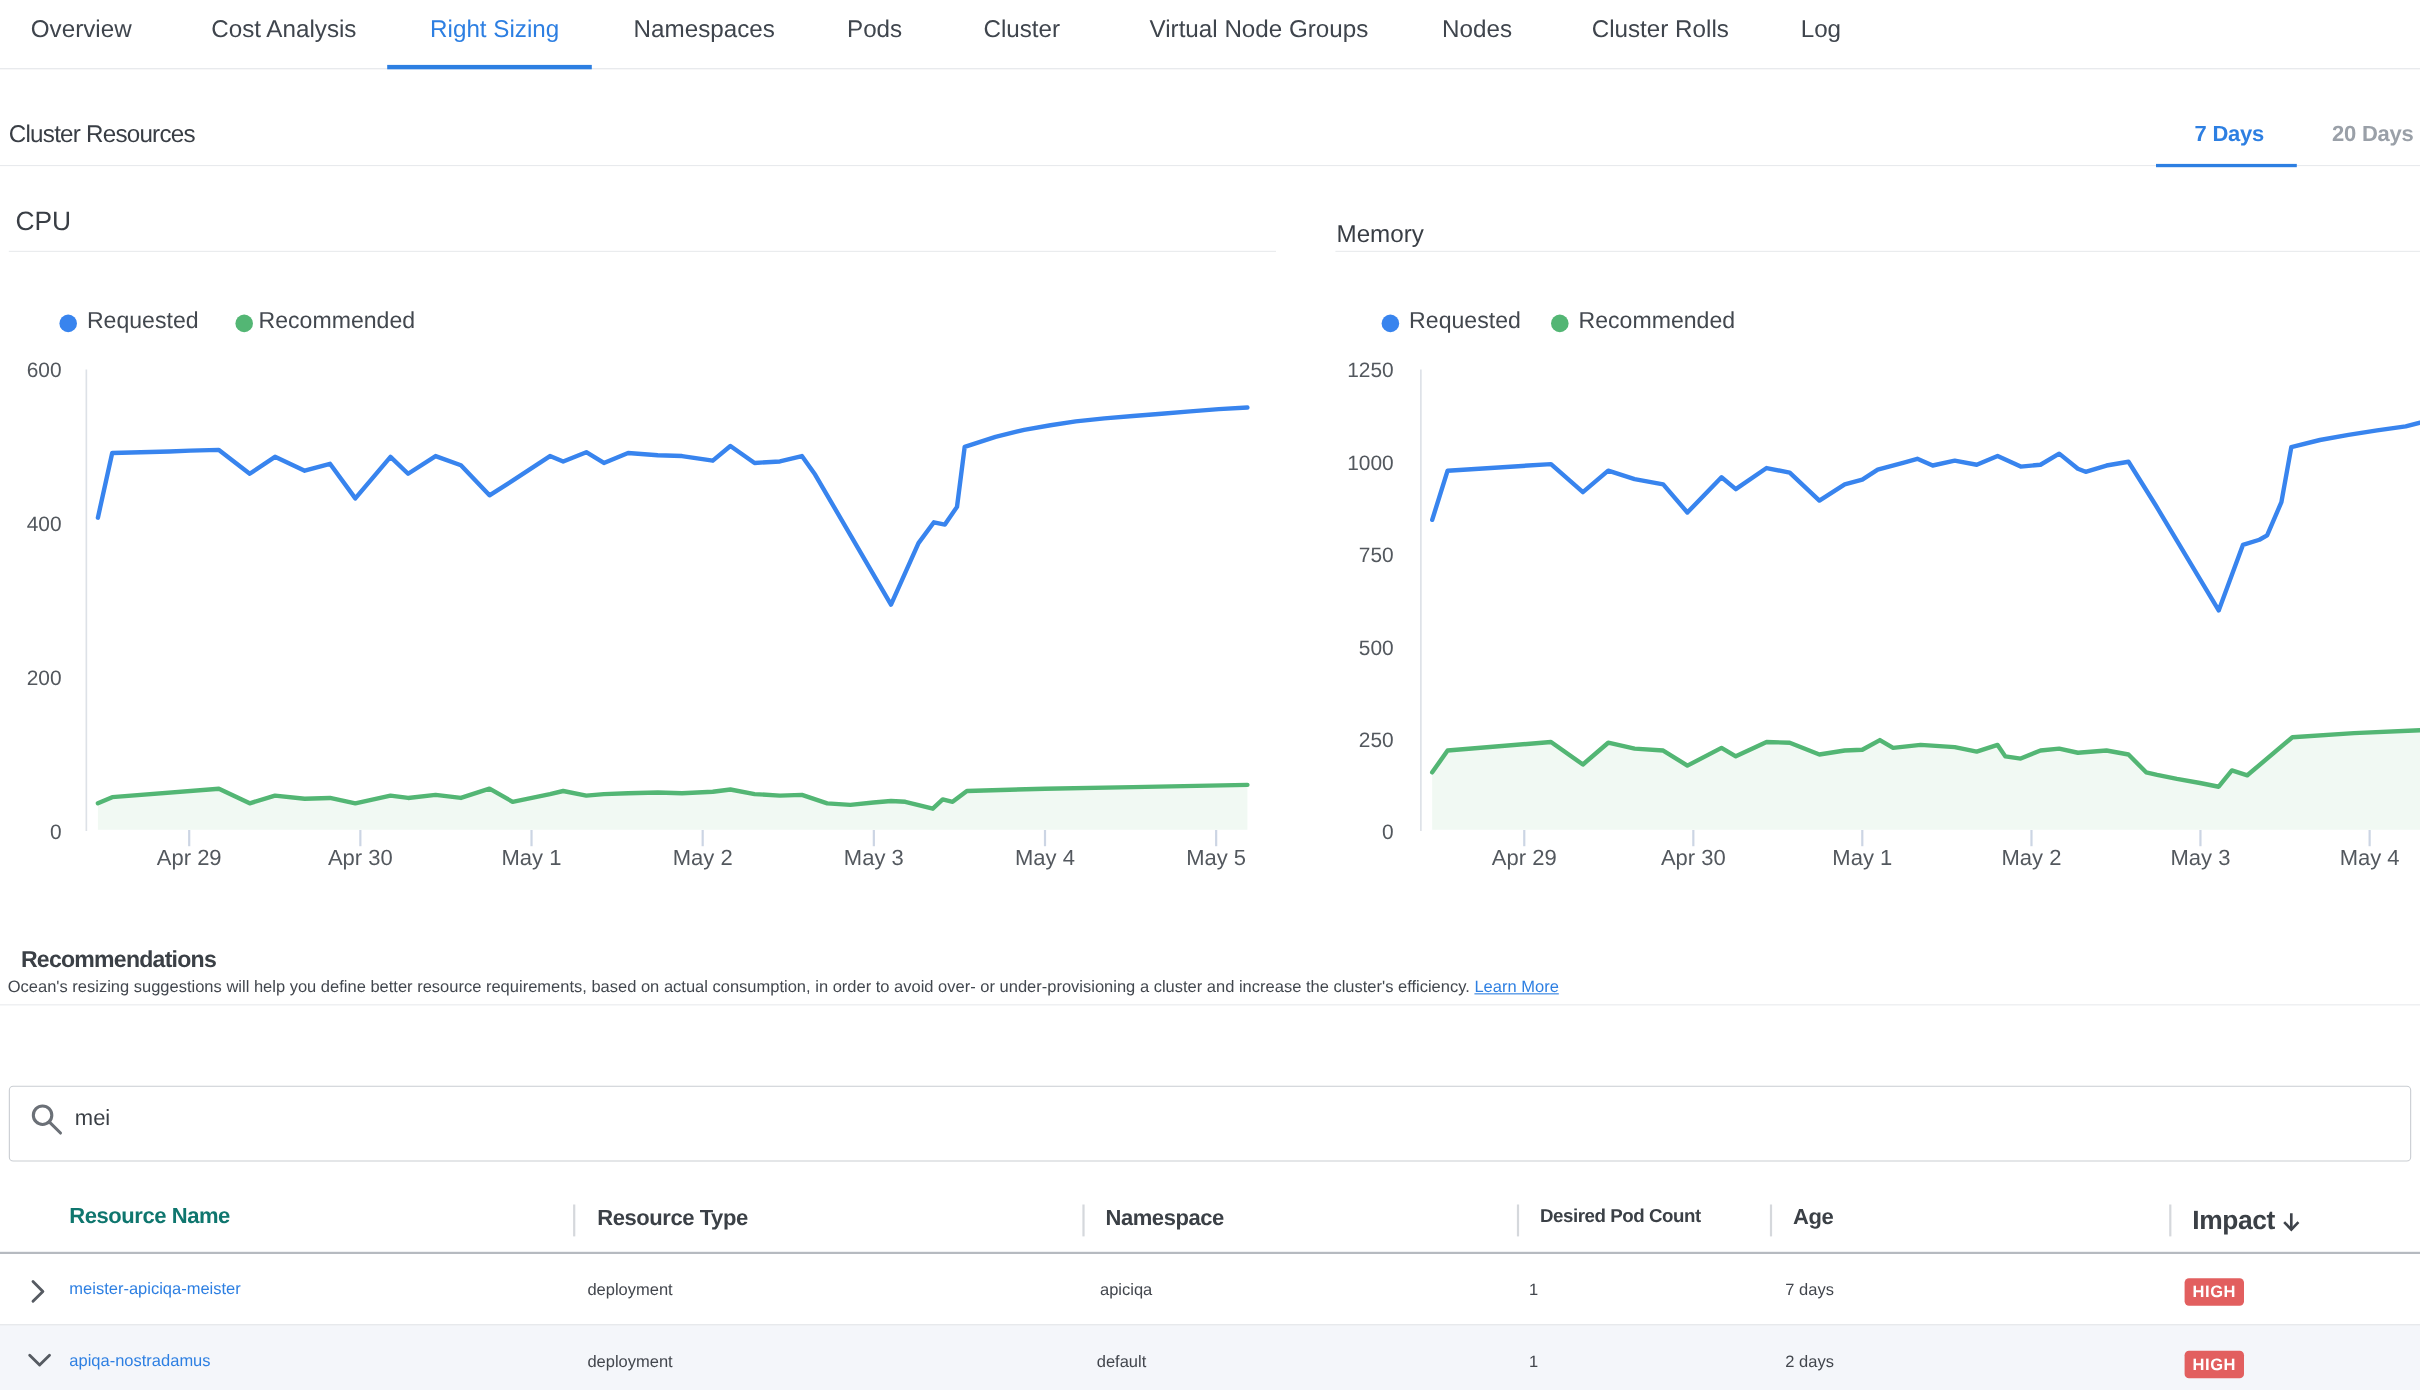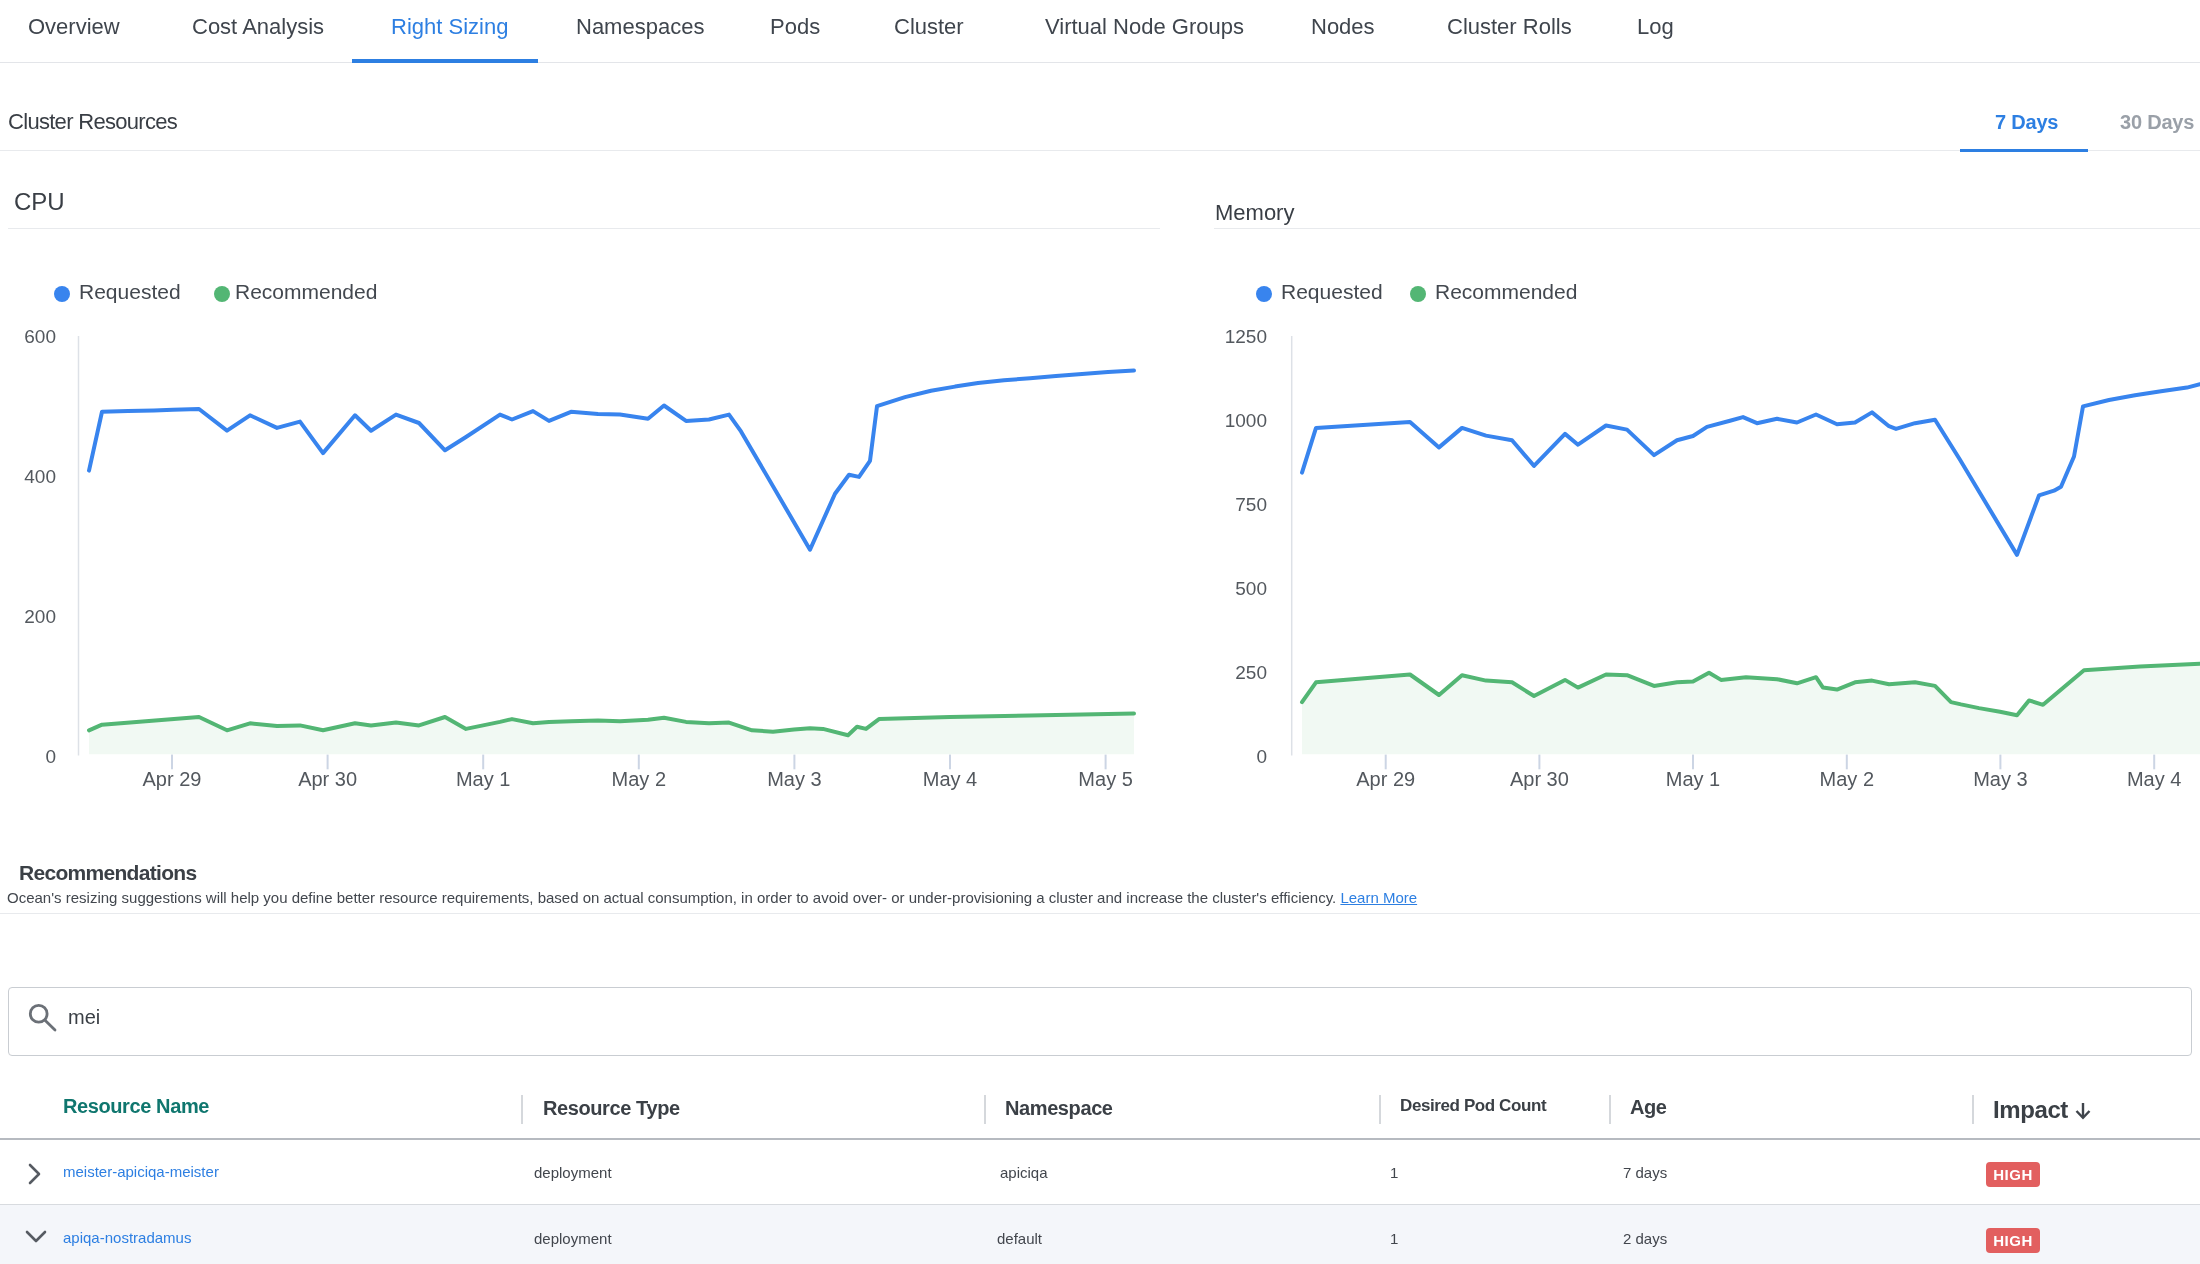--- a/index.html
+++ b/index.html
@@ -20,21 +20,21 @@
 <div class="tab" style="left:770px">Pods</div>
 <div class="tab" style="left:894px">Cluster</div>
 <div class="tab" style="left:1045px">Virtual Node Groups</div>
 <div class="tab" style="left:1311px">Nodes</div>
 <div class="tab" style="left:1447px">Cluster Rolls</div>
 <div class="tab" style="left:1637px">Log</div>
 <div class="abs" style="left:352px;top:59px;width:186px;height:4px;background:#2d7fe2"></div>
 
 <div class="abs" style="left:8px;top:109px;font-size:22px;color:#393e45;letter-spacing:-.7px">Cluster Resources</div>
 <div class="abs" style="left:1995px;top:111px;font-size:20px;font-weight:bold;color:#2d7fe2;letter-spacing:-.2px">7 Days</div>
-<div class="abs" style="left:2120px;top:111px;font-size:20px;font-weight:bold;color:#9aa0a8;letter-spacing:-.2px">30 Days</div>
+<div class="abs" style="left:2120px;top:111px;font-size:20px;font-weight:bold;color:#9aa0a8;letter-spacing:-.2px">20 Days</div>
 <div class="hline" style="left:0;top:150px;width:2200px"></div>
 <div class="abs" style="left:1960px;top:149px;width:128px;height:3px;background:#2d7fe2"></div>
 
 <div class="abs" style="left:14px;top:188px;font-size:24px;color:#393e45">CPU</div>
 <div class="hline" style="left:8px;top:228px;width:1152px"></div>
 <div class="abs" style="left:1215px;top:200px;font-size:22px;color:#393e45;font-weight:500">Memory</div>
 <div class="hline" style="left:1214px;top:228px;width:986px"></div>
 
 <div class="abs" style="left:54px;top:286px;width:16px;height:16px;border-radius:50%;background:#3884ee"></div>
 <div class="abs" style="left:79px;top:280px;font-size:21px;color:#43484f">Requested</div>

